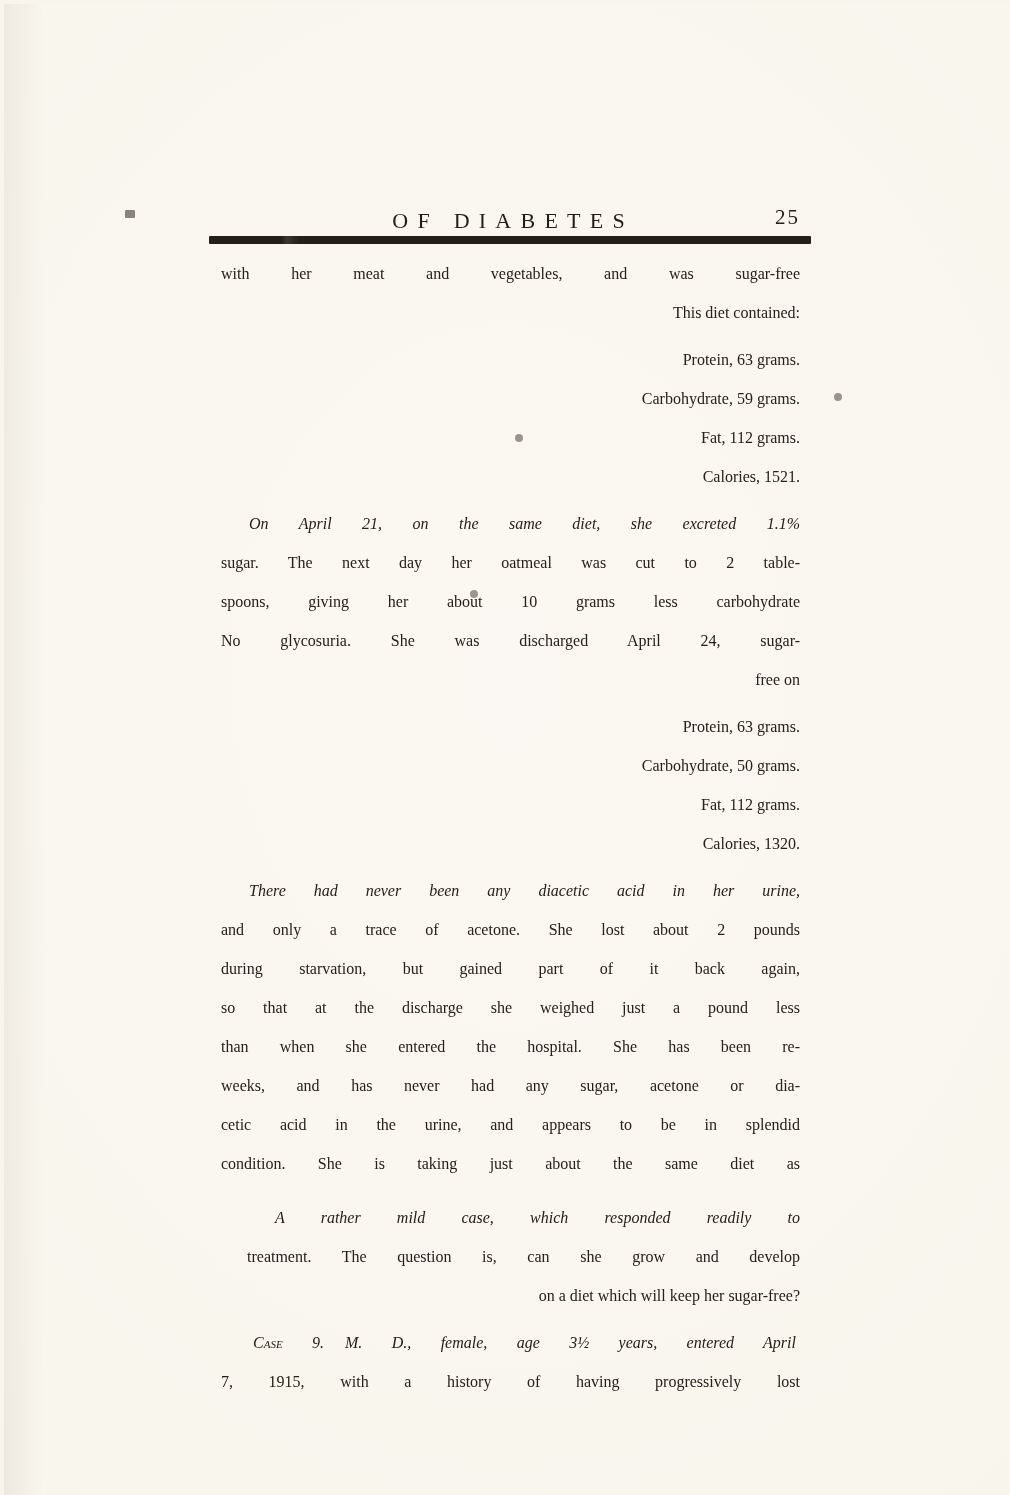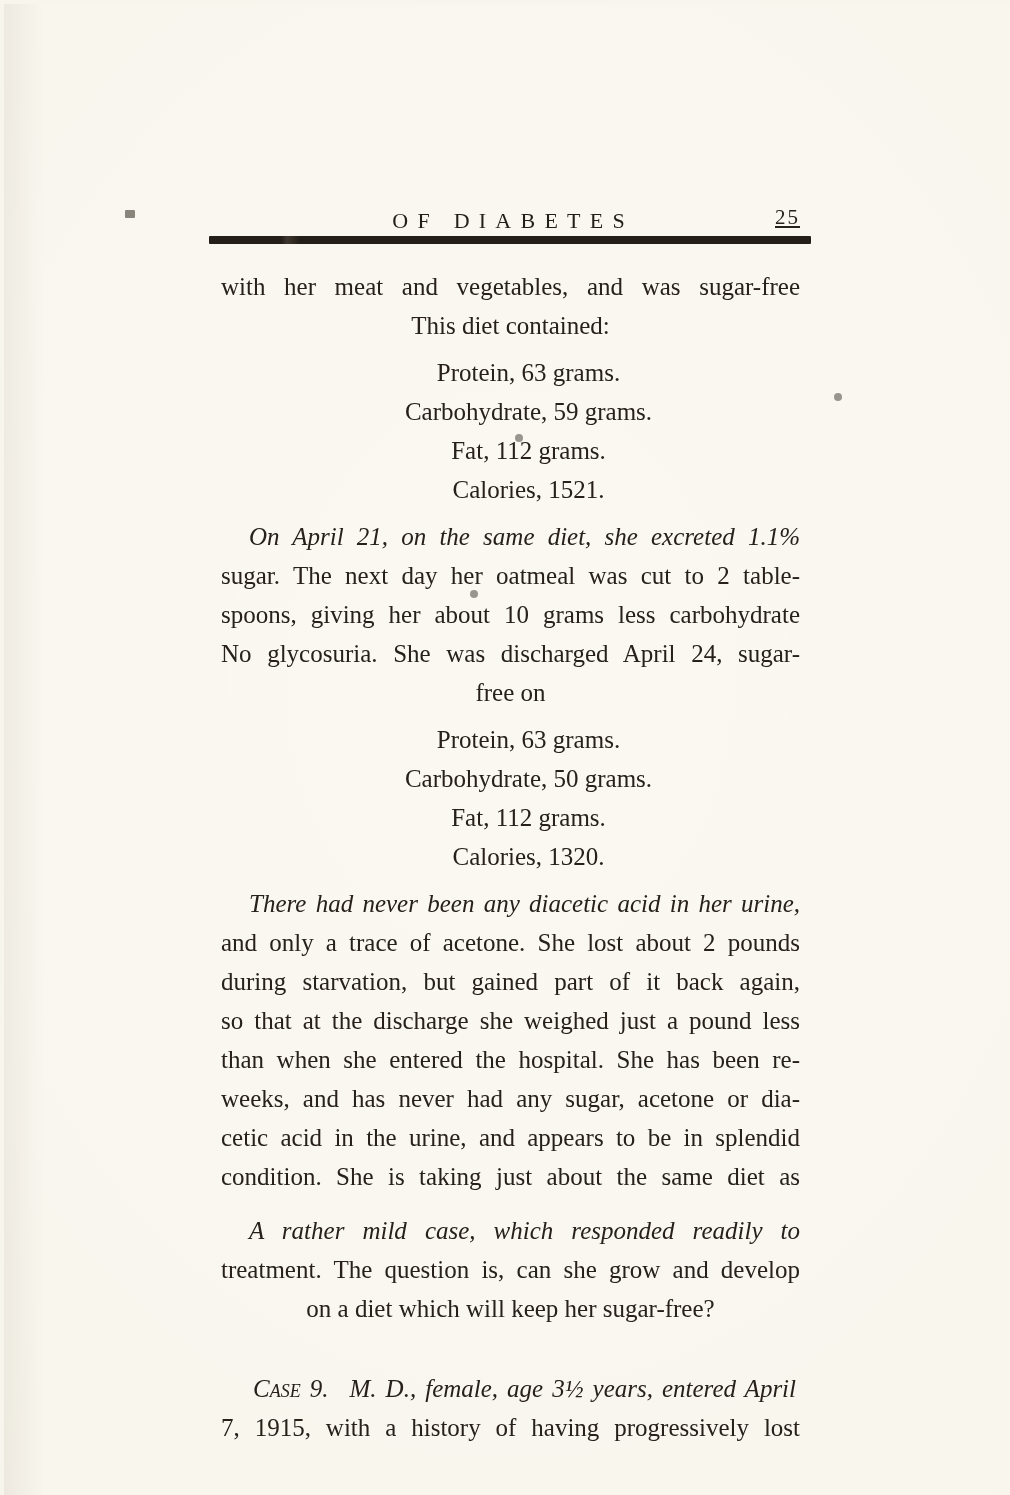--- a/index.html
+++ b/index.html
@@ -47,43 +47,42 @@
     font-size: 22px;
     letter-spacing: 0.42em;
     padding-left: 0.42em; 
     color: #231e18;
   }
   .page-number {
     position: absolute;
     right: 8px; top: 1px;
     font-size: 21px;
     letter-spacing: 2px;
-    text-decoration: underline;
   }
   .header-rule {
     position: absolute;
     left: 205px; top: 232px;
     width: 602px; height: 4px;
     background: linear-gradient(90deg,
       #241f19 0%, #241f19 12%, #3d372e 13%, #241f19 15%, #241f19 100%);
     border-radius: 1px;
   }
   .body-text {
     position: absolute;
-    left: 205px; top: 255px;
+    left: 205px; top: 242px;
     width: 603px;
-    font-size: 25px;
+    font-size: 16px;
     line-height: 31px;
   }
-  .line { text-align: center; }
+  .line { text-align: right; }
   .jline { text-align: justify; text-align-last: justify; }
   .indent { text-indent: 28px; font-style: italic; }
   .diet-list .line { margin-left: 36px; }
-  .gap-small { margin-top: 7px; }
-  .gap-large { margin-top: 33px; }
+  .gap-small { margin-top: 7px; margin-left: 26px; }
+  .gap-large { }
   .case-label { font-variant: small-caps; margin-right: 13px; }
 </style>
 </head>
 <body>
 
 <div class="scan-page">
 
   <div class="margin-mark"></div>
   <div class="scan-speck speck-1"></div>
   <div class="scan-speck speck-2"></div>

